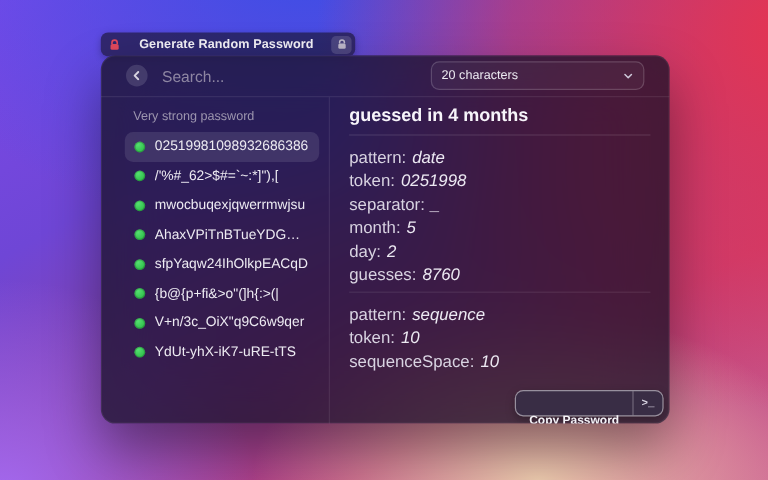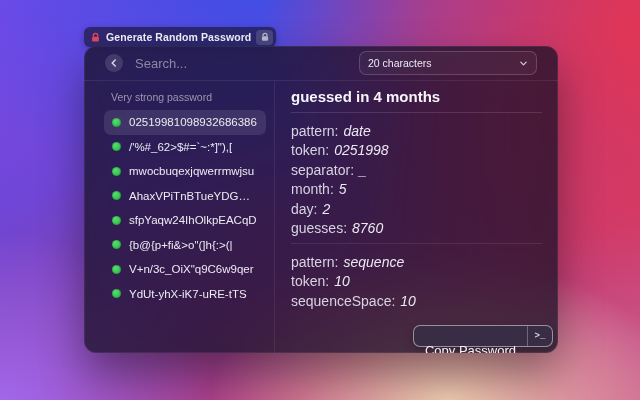--- a/index.html
+++ b/index.html
@@ -14,21 +14,21 @@
     background:
       radial-gradient(340px 200px at 70% 100%, rgba(242,212,178,0.95), rgba(242,212,178,0) 70%),
       radial-gradient(300px 260px at 0% 105%, rgba(166,108,246,0.95), rgba(166,108,246,0) 72%),
       radial-gradient(560px 430px at 106% 6%, #e7344f 0%, rgba(231,52,79,0.55) 45%, rgba(231,52,79,0) 74%),
       radial-gradient(520px 340px at 40% -8%, #3c4ee6 0%, rgba(60,78,230,0) 68%),
       linear-gradient(150deg, #7b49e8 0%, #6f46d6 28%, #8a43a6 52%, #bb3f7e 74%, #cc6191 100%);
   }
   
   .pill{
     position:absolute;left:84px;top:27px;height:20px;
-    display:flex;align-items:center;gap:5px;
+    display:flex;align-items:center;gap:15px;
     background:rgba(22,17,40,0.62);
     border-radius:6px;padding:0 3px 0 6px;
     box-shadow:0 2px 6px rgba(0,0,0,0.25);
   }
   .pill-title{font-size:10.5px;font-weight:bold;color:#f2f0f6;letter-spacing:.1px;}
   .pill-badge{
     width:17px;height:15px;border-radius:4px;
     background:rgba(255,255,255,0.14);
     display:flex;align-items:center;justify-content:center;
   }
@@ -94,21 +94,21 @@
   .group-divider{height:1px;background:rgba(255,255,255,0.09);margin:5px 0;}
   
   .copy-btn{
     position:absolute;right:5px;bottom:6px;height:22px;
     display:flex;align-items:center;cursor:pointer;
     background:rgba(56,46,70,0.92);
     border:1px solid rgba(255,255,255,0.48);
     border-radius:7px;box-shadow:0 3px 8px rgba(0,0,0,0.3);
     padding:0;font-family:inherit;
   }
-  .copy-label{font-size:13px;font-weight:normal;color:#f5f3f8;padding:0 11px;margin-top:28px;}
+  .copy-label{font-size:10px;font-weight:bold;color:#f5f3f8;padding:0 11px;margin-top:28px;}
   .copy-sep{width:1px;height:100%;background:rgba(255,255,255,0.28);}
   .copy-shortcut{
     width:24px;text-align:center;font-size:9px;font-weight:bold;
     color:#d9d5e2;font-family:"Liberation Mono","DejaVu Sans Mono",monospace;
   }
   svg{display:block;}
 </style>
 </head>
 <body>
 

